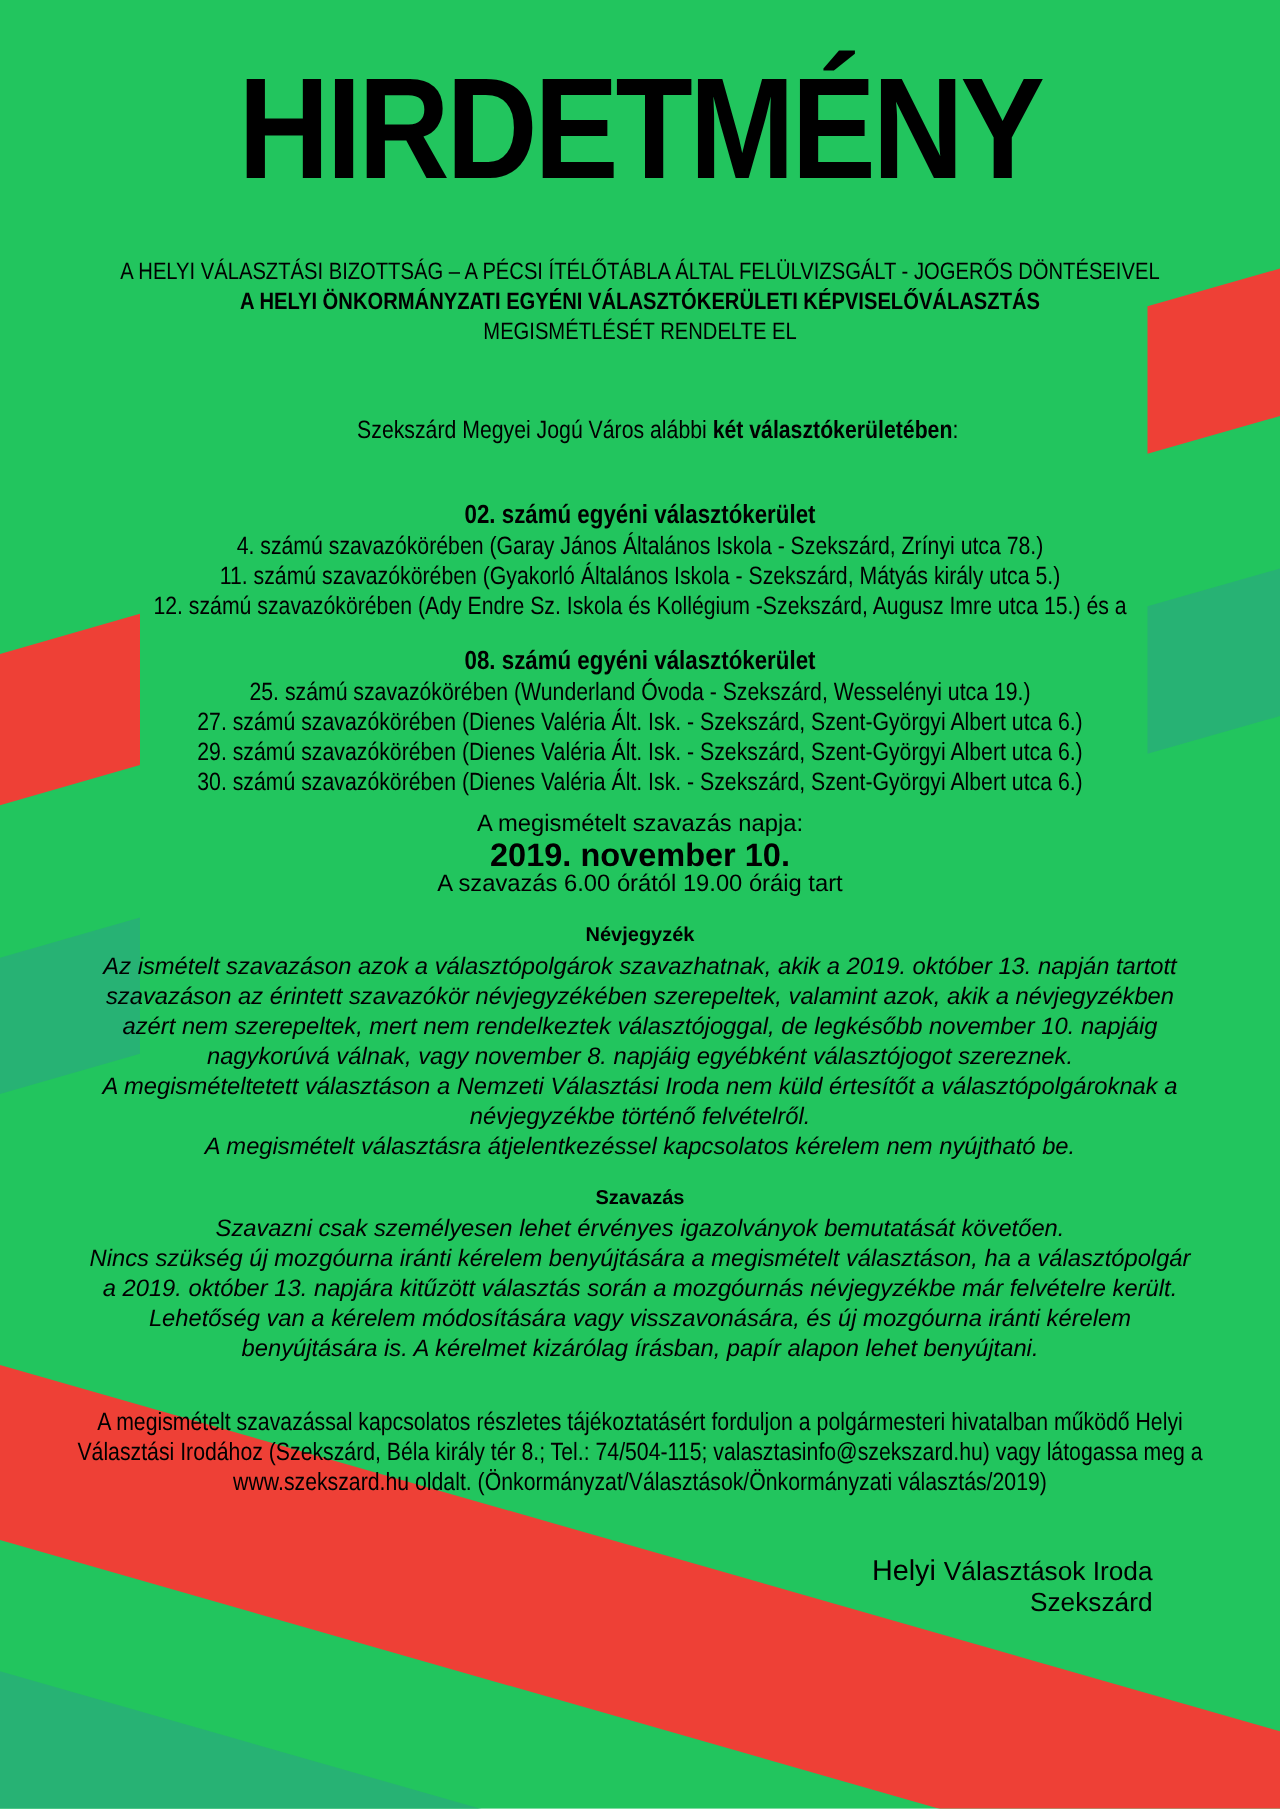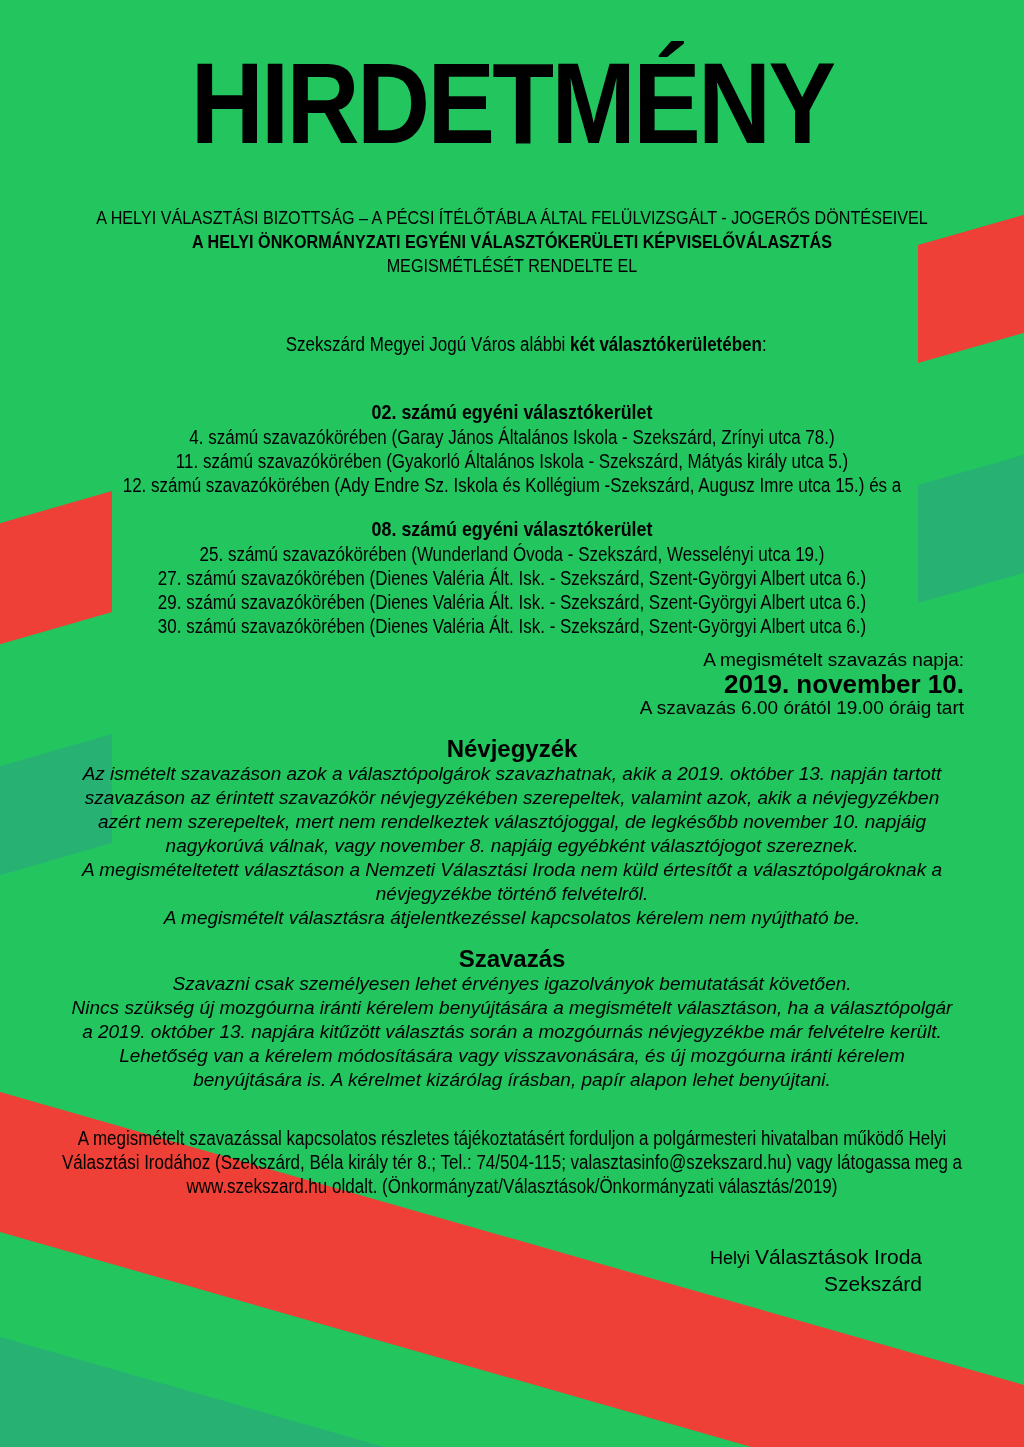--- a/index.html
+++ b/index.html
@@ -31,31 +31,31 @@
   .header-block { margin-top:42px; font-size:19px; line-height:24px; }
   .header-block .l2 { font-weight:bold; }
 
   .intro { margin-top:30px; font-size:20px; line-height:24px; white-space:pre-wrap; }
   .intro .b { font-weight:bold; }
 
   .district { margin-top:18px; font-size:20px; line-height:24px; }
   .district .d-head { font-weight:bold; font-size:21px; line-height:27px; }
   .district .d-line { white-space:nowrap; }
 
-  .vote-day { margin-top:10px; font-size:19px; line-height:24px;text-align:right; }
+  .vote-day { margin-top:10px; font-size:19px; line-height:24px; }
   .vote-day .date { font-weight:bold; font-size:26px; }
 
   .section { margin-top:16px; font-size:19px; line-height:24px; }
-  .section .s-head { font-weight:bold; font-size:24px; line-height:26px; }
+  .section .s-head { font-weight:bold; font-size:16px; line-height:26px; }
   .section p { margin:0; width:890px; margin-left:7px;font-style:italic; }
 
   .contact { margin-top:34px; font-size:20px; line-height:24px; }
 
   .signature { margin-top:46px; text-align:right; padding-right:42px; font-size:21px; line-height:25px; }
-  .signature .small { font-size:18px; }
+  .signature .small { font-size:23px; }
 </style>
 </head>
 <body>
 
 <div class="page">
 
   <svg class="decor" viewBox="0 0 1024 1447" aria-hidden="true">
     <polygon points="918,245 1034,212 1034,330 918,363" fill="#ee4036"></polygon>
     <polygon points="918,485 1034,452 1034,570 918,603" fill="#27b274"></polygon>
     <polygon points="-10,526 112,491 112,612 -10,647" fill="#ee4036"></polygon>

